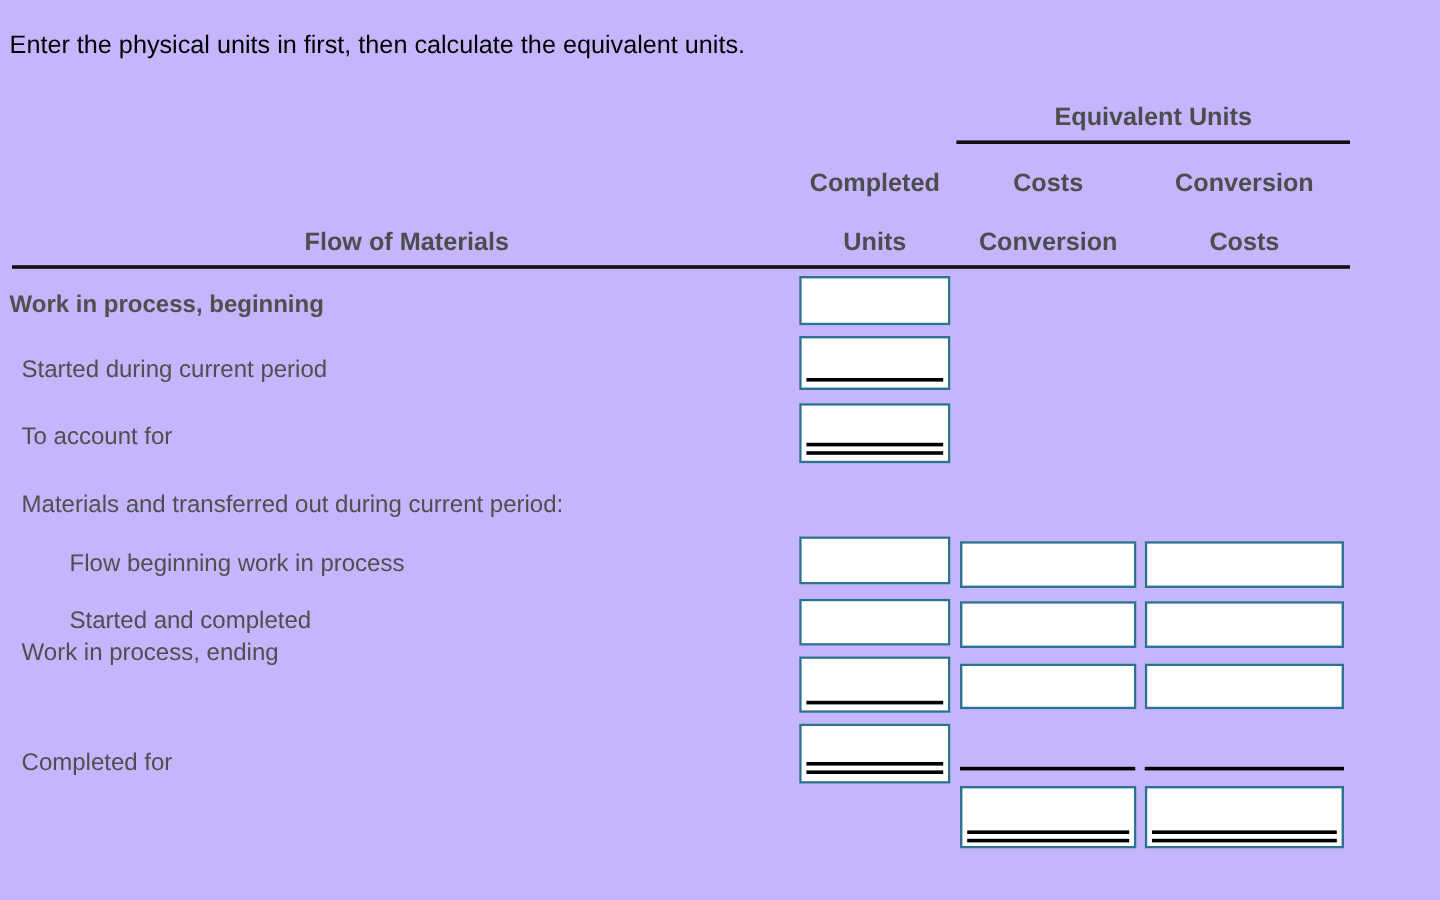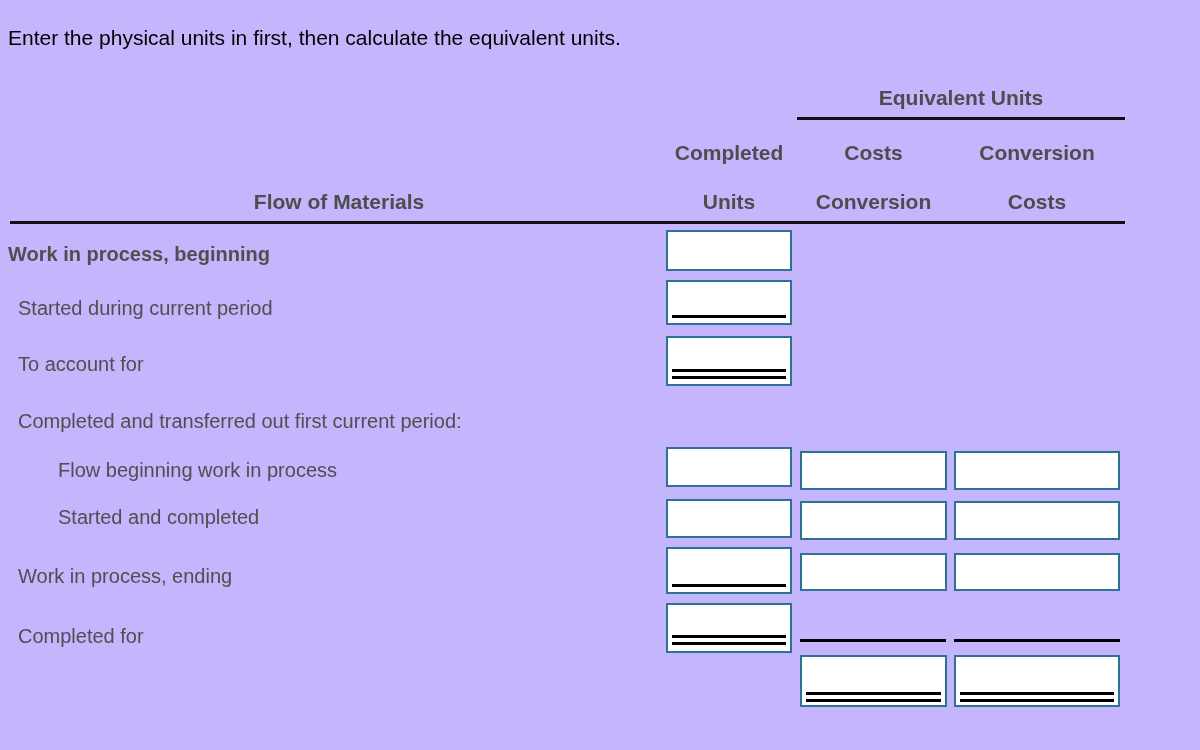--- a/index.html
+++ b/index.html
@@ -99,24 +99,24 @@
   <div class="hdr" style="left:19px; top:190px; width:640px;">Flow of Materials</div>
   <div class="hdr" style="left:666px; top:190px; width:126px;">Units</div>
   <div class="hdr" style="left:800px; top:190px; width:147px;">Conversion</div>
   <div class="hdr" style="left:954px; top:190px; width:166px;">Costs</div>
 
   <div class="rule" style="left:10px; top:221px; width:1115px;"></div>
 
   <div class="label" style="left:8px; top:242px;font-weight:bold;">Work in process, beginning</div>
   <div class="label" style="left:18px; top:296px;">Started during current period</div>
   <div class="label" style="left:18px; top:352px;">To account for</div>
-  <div class="label" style="left:18px; top:409px;">Completed and transferred out first current period:</div>
+  <div class="label" style="left:18px; top:409px;">Materials and transferred out during current period:</div>
   <div class="label" style="left:58px; top:458px;">Flow beginning work in process</div>
   <div class="label" style="left:58px; top:505px;">Started and completed</div>
-  <div class="label" style="left:18px; top:564px;">Work in process, ending</div>
+  <div class="label" style="left:18px; top:532px;">Work in process, ending</div>
   <div class="label" style="left:18px; top:624px;">Completed for</div>
 
   <div class="box" style="left:666px; top:230px; width:126px; height:41px;">
     <input type="text" value="" style="">
   </div>
 
   <div class="box" style="left:666px; top:280px; width:126px; height:45px;">
     <input type="text" value="" style="">
     <div class="uline"></div>
   </div>

